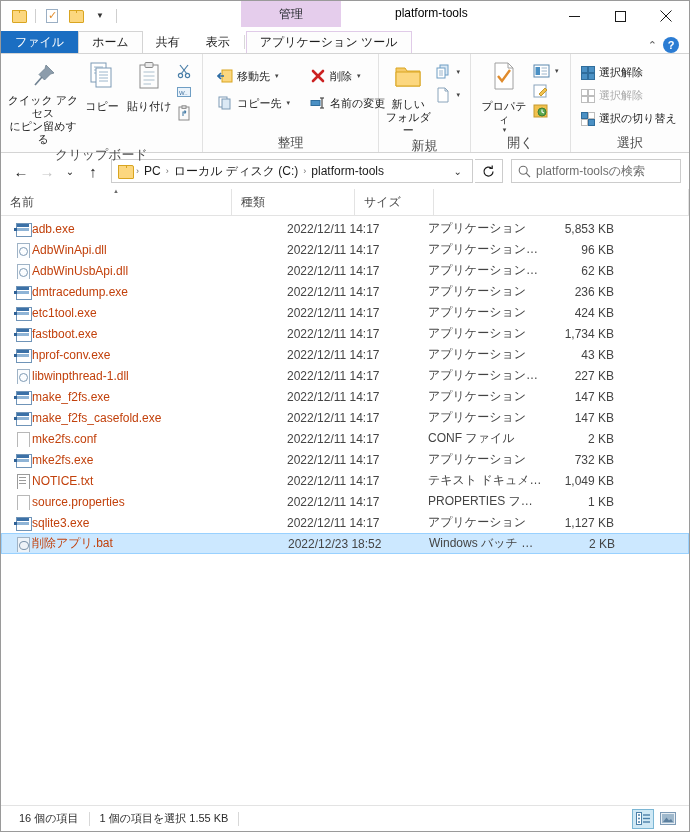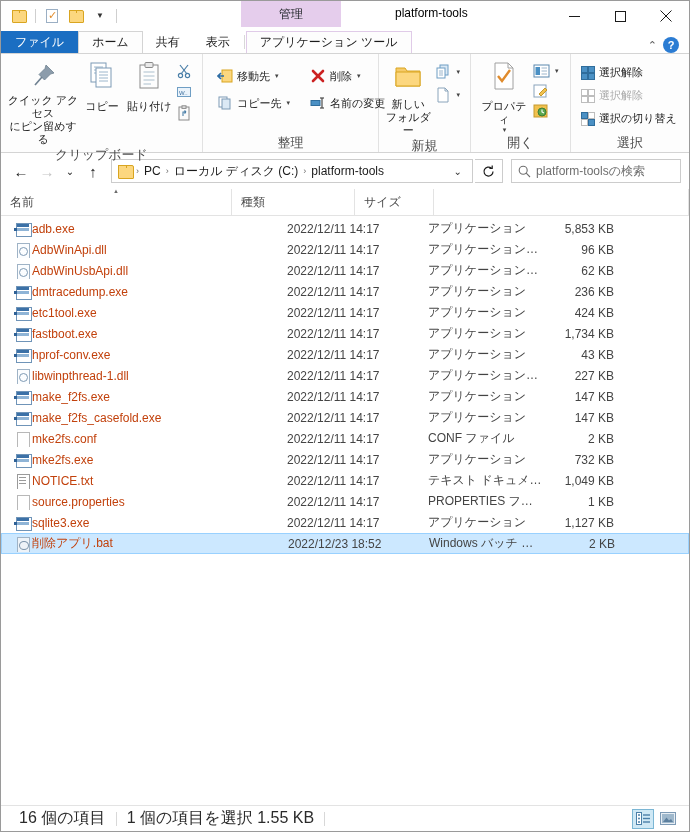--- a/index.html
+++ b/index.html
@@ -148,21 +148,21 @@
       background:#9a9a9a; box-shadow: 0 3px 0 0 #9a9a9a, 0 6px 0 0 #9a9a9a; }
   
   .ficon.bat::before { content:""; position:absolute; left:2px; top:1px; width:11px; height:14px;
       background:#eef3f8; border:1px solid #9fb3c6; }
   .ficon.bat::after { content:""; position:absolute; left:4px; top:5px; width:8px; height:7px;
       border-radius:50%; border:1.5px solid #7c94ab; }
 
   
   .statusbar { height: 26px; border-top: 1px solid #e3e3e3; background: #fff; display: flex;
                align-items: center; padding: 0 8px; flex: 0 0 26px; }
-  .st-item { font-size: 16px; color: #2b2b2b; padding: 0 10px; white-space: nowrap; }
+  .st-item { font-size: 11px; color: #2b2b2b; padding: 0 10px; white-space: nowrap; }
   .st-sep { width: 1px; height: 14px; background: #d8d8d8; }
   .viewbtns { margin-left: auto; display: flex; gap: 3px; padding-right: 2px; }
   .vbtn { width: 22px; height: 20px; display: flex; align-items: center; justify-content: center;
           cursor: pointer; }
   .vbtn.active { background: #cfe8f5; border: 1px solid #7bb6d4; }
 </style>
 </head>
 <body>
 
 <div class="window">

